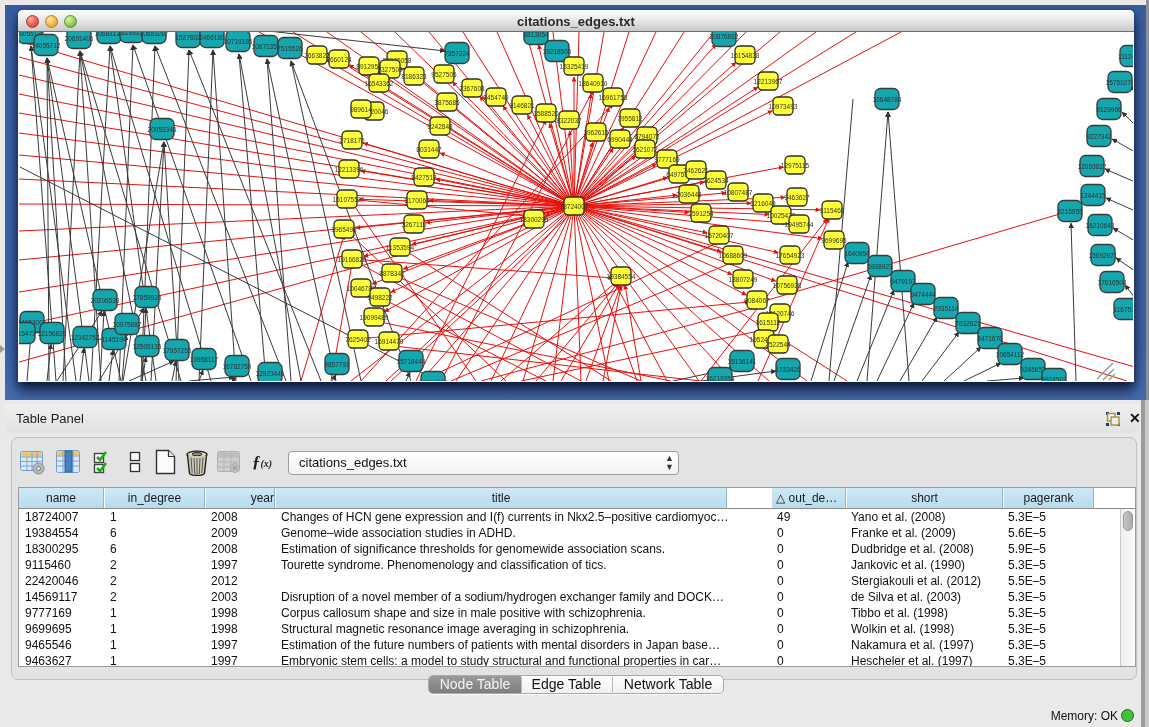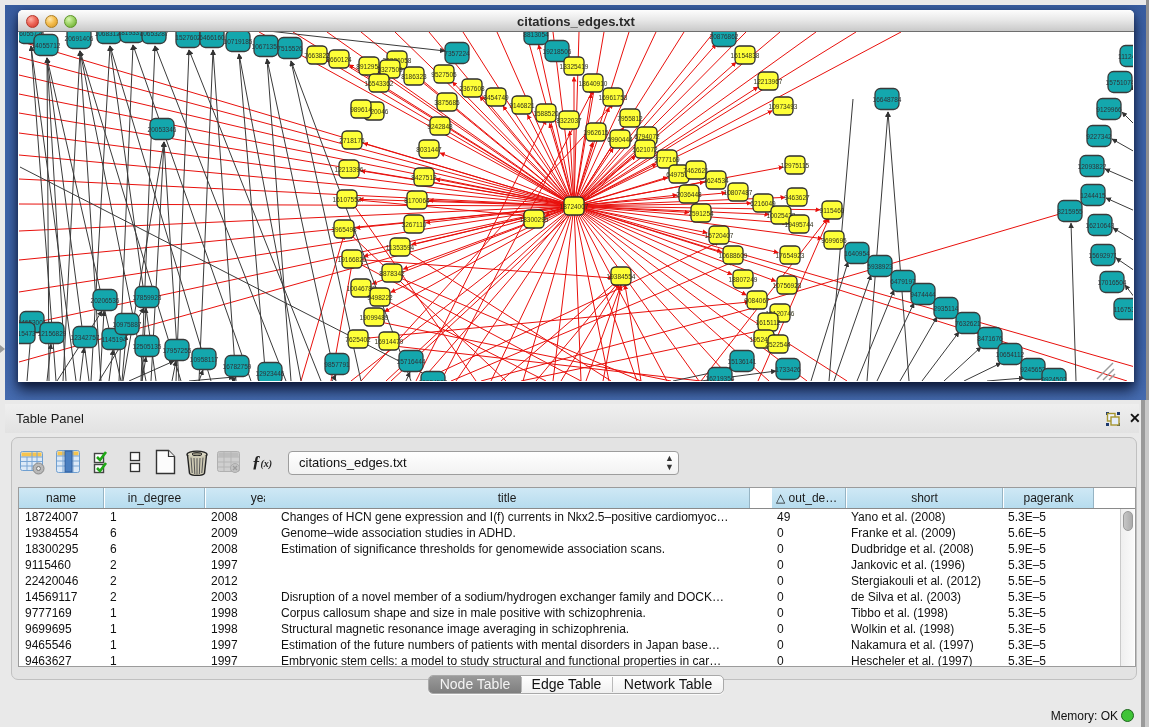--- a/index.html
+++ b/index.html
@@ -616,21 +616,21 @@
 <circle cx="19" cy="18" r="4.5" fill="#c3c3c3" stroke="#ababab"></circle>
 <path d="M17 16 l4 4 M21 16 l-4 4" stroke="#9c9c9c" stroke-width="1.3"></path>
 </svg>
       <div class="fx">ƒ<span style="font-size:10px">(x)</span></div>
       <div class="dd">citations_edges.txt<div class="sp">▲<br>▼</div></div>
       <div class="table">
         <div class="thead">
           <div class="thc" style="left:0px;width:85px;">name</div>
           <div class="thc" style="left:86px;width:100px;">in_degree</div>
           <div class="thc" style="left:187px;width:69px;text-align:right;">year</div>
-          <div class="thc" style="left:246px;width:485px;">title</div>
+          <div class="thc" style="left:257px;width:451px;">title</div>
           <div class="thc" style="left:753px;width:74px;text-align:left;padding-left:4px">△ out_de…</div>
           <div class="thc" style="left:828px;width:156px;">short</div>
           <div class="thc" style="left:985px;width:90px;">pagerank</div>
         </div>
         <div class="trow" style="top:21px">
           <div class="tc" style="left:6px;width:80px">18724007</div>
           <div class="tc" style="left:91px;width:96px">1</div>
           <div class="tc" style="left:192px;width:65px">2008</div>
           <div class="tc" style="left:262px;width:491px">Changes of HCN gene expression and I(f) currents in Nkx2.5–positive cardiomyoc…</div>
           <div class="tc" style="left:758px;width:70px">49</div>
@@ -652,22 +652,23 @@
           <div class="tc" style="left:192px;width:65px">2008</div>
           <div class="tc" style="left:262px;width:491px">Estimation of significance thresholds for genomewide association scans.</div>
           <div class="tc" style="left:758px;width:70px">0</div>
           <div class="tc" style="left:832px;width:153px">Dudbridge et al. (2008)</div>
           <div class="tc" style="left:989px;width:87px">5.9E–5</div>
         </div>
         <div class="trow" style="top:69px">
           <div class="tc" style="left:6px;width:80px">9115460</div>
           <div class="tc" style="left:91px;width:96px">2</div>
           <div class="tc" style="left:192px;width:65px">1997</div>
-          <div class="tc" style="left:758px;width:70px">0</div>
-          <div class="tc" style="left:832px;width:153px">Jankovic et al. (1996)</div>
+          <div class="tc" style="left:262px;width:491px">Tourette syndrome. Phenomenology and classification of tics.</div>
+          <div class="tc" style="left:758px;width:70px">0</div>
+          <div class="tc" style="left:832px;width:153px">Jankovic et al. (1990)</div>
           <div class="tc" style="left:989px;width:87px">5.3E–5</div>
         </div>
         <div class="trow" style="top:85px">
           <div class="tc" style="left:6px;width:80px">22420046</div>
           <div class="tc" style="left:91px;width:96px">2</div>
           <div class="tc" style="left:192px;width:65px">2012</div>
           <div class="tc" style="left:758px;width:70px">0</div>
           <div class="tc" style="left:832px;width:153px">Stergiakouli et al. (2012)</div>
           <div class="tc" style="left:989px;width:87px">5.5E–5</div>
         </div>

